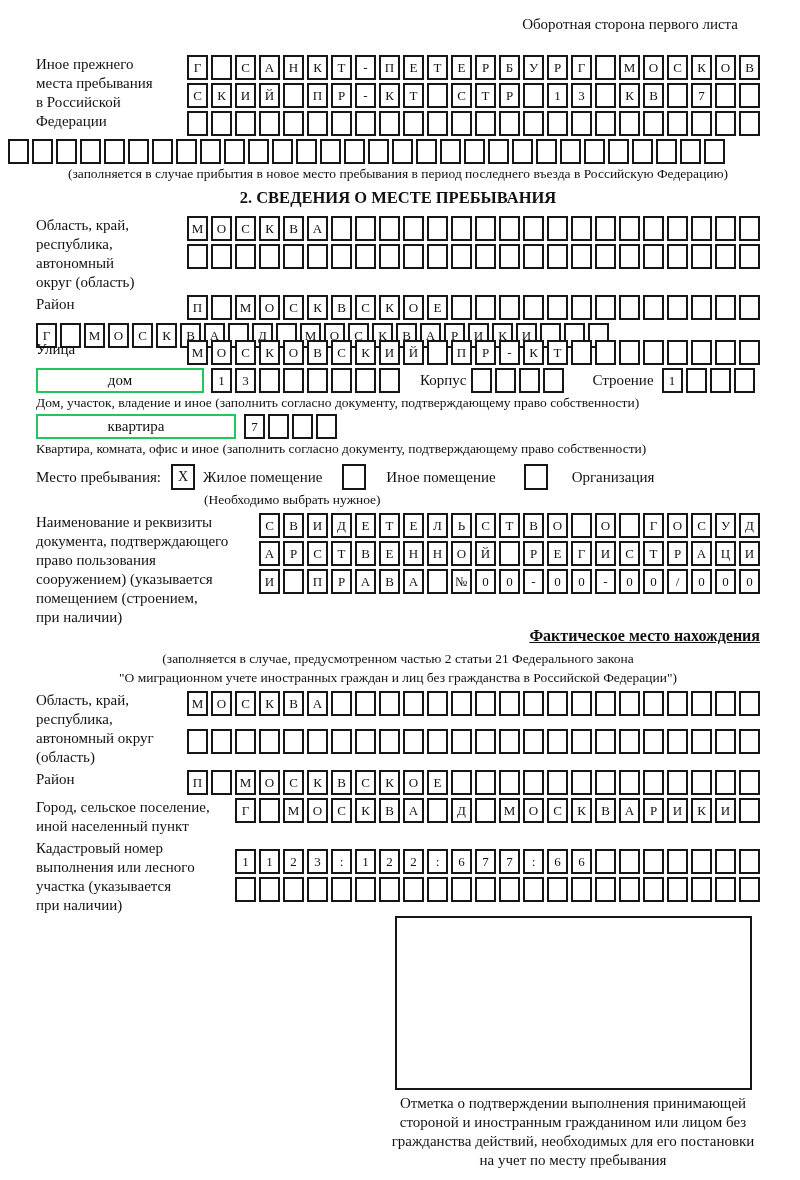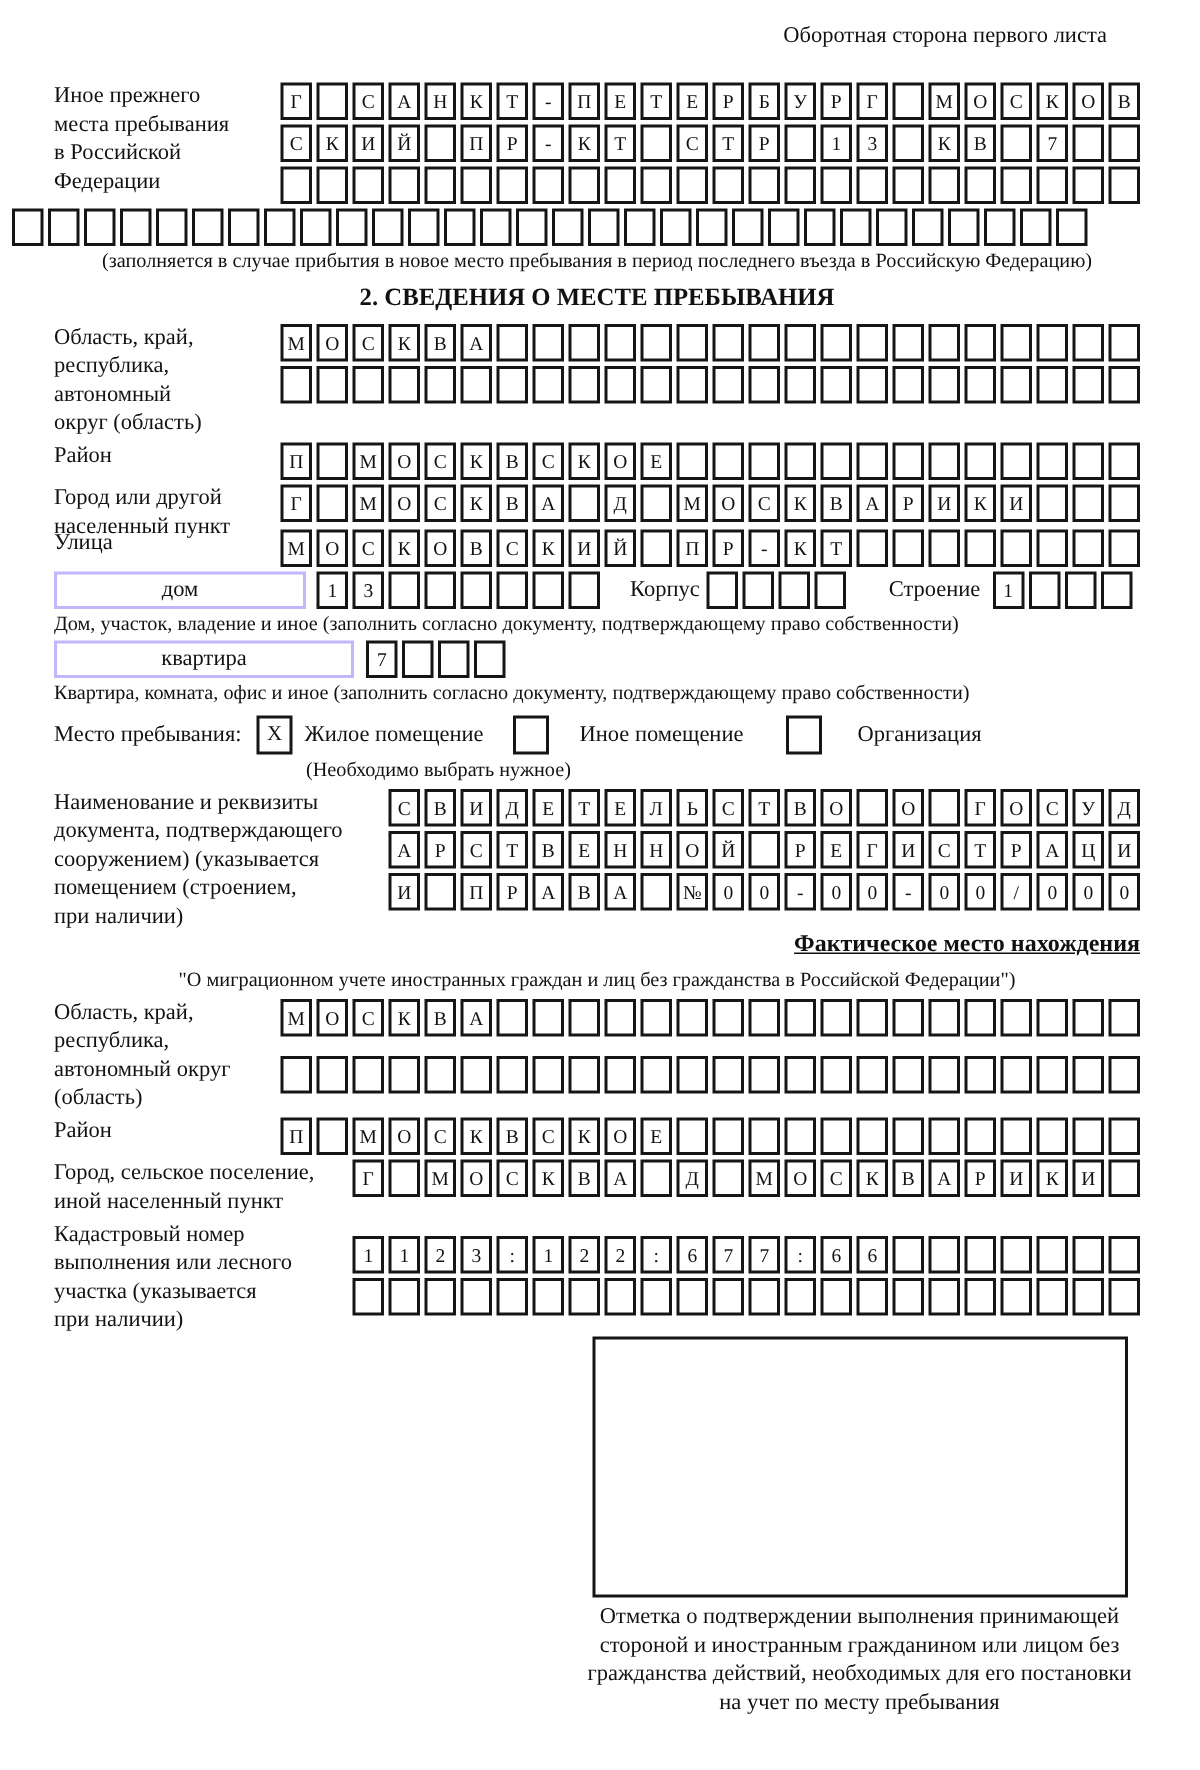--- a/index.html
+++ b/index.html
@@ -13,21 +13,21 @@
   .rowgap{margin-bottom:3px;}
 
   .field{display:flex;justify-content:space-between;align-items:flex-start;}
   .lbl{font-size:15px;line-height:19px;flex:none;}
   .note{font-size:13.5px;text-align:center;margin-top:2px;}
   .sect-title{font-size:16.5px;font-weight:bold;text-align:center;margin-top:6px;}
 
   .addr-block{display:flex;justify-content:space-between;margin-top:22px;}
   .fullrow{margin-left:-28px;margin-top:0px;}
 
-  .widebox{border:2px solid #c4b5fd;height:21px;display:flex;align-items:center;justify-content:center;
+  .widebox{border:2px solid #22c55e;height:21px;display:flex;align-items:center;justify-content:center;
            font-size:15px;background:#fff;flex:none;}
   .house-row{display:flex;align-items:flex-start;margin-top:3px;}
   .inline-lbl{font-size:15px;line-height:25px;flex:none;}
 
   .stay-row{display:flex;align-items:center;margin-top:7px;}
   .checkbox{width:20px;height:22px;border:2px solid #161616;display:flex;align-items:center;justify-content:center;
             font-size:14px;flex:none;}
   .stay-lbl{font-size:15px;}
 
   .doc-block{display:flex;justify-content:space-between;margin-top:5px;}
@@ -256,24 +256,20 @@
         <span class="cell"></span>
         <span class="cell"></span>
         <span class="cell"></span>
         <span class="cell"></span>
         <span class="cell"></span>
         <span class="cell"></span>
       </div>
   </div>
 
   <div class="field" style="margin-top:3px;">
-    <div class="lbl">
-      <div>Город или другой</div>
-      <div>населенный пункт</div>
-    </div>
     <div class="cells">
         <span class="cell">Г</span>
         <span class="cell"></span>
         <span class="cell">М</span>
         <span class="cell">О</span>
         <span class="cell">С</span>
         <span class="cell">К</span>
         <span class="cell">В</span>
         <span class="cell">А</span>
         <span class="cell"></span>
@@ -373,20 +369,21 @@
     <div class="stay-lbl" style="margin-left:20px;text-align:center;">Иное помещение</div>
     <div class="checkbox" style="margin-left:28px;"></div>
     <div class="stay-lbl" style="margin-left:24px;">Организация</div>
   </div>
   <div class="note" style="text-align:left;margin-left:168px;">(Необходимо выбрать нужное)</div>
 
   <div class="doc-block">
     <div class="lbl" style="width:210px;">
       <div>Наименование и реквизиты</div>
       <div>документа, подтверждающего</div>
+      <div>право пользования</div>
       <div>сооружением) (указывается</div>
       <div>помещением (строением,</div>
       <div>при наличии)</div>
     </div>
     <div>
       <div class="cells rowgap">
           <span class="cell">С</span>
           <span class="cell">В</span>
           <span class="cell">И</span>
           <span class="cell">Д</span>
@@ -452,20 +449,21 @@
           <span class="cell">/</span>
           <span class="cell">0</span>
           <span class="cell">0</span>
           <span class="cell">0</span>
         </div>
     </div>
   </div>
 
   <div class="center-title" style="margin-top:0px;">Фактическое место нахождения</div>
   <div class="law-note">
+    <div>(заполняется в случае, предусмотренном частью 2 статьи 21 Федерального закона</div>
     <div>"О миграционном учете иностранных граждан и лиц без гражданства в Российской Федерации")</div>
   </div>
 
   <div class="field" style="margin-top:4px;">
     <div class="lbl">
       <div>Область, край,</div>
       <div>республика,</div>
       <div>автономный округ</div>
       <div>(область)</div>
     </div>

